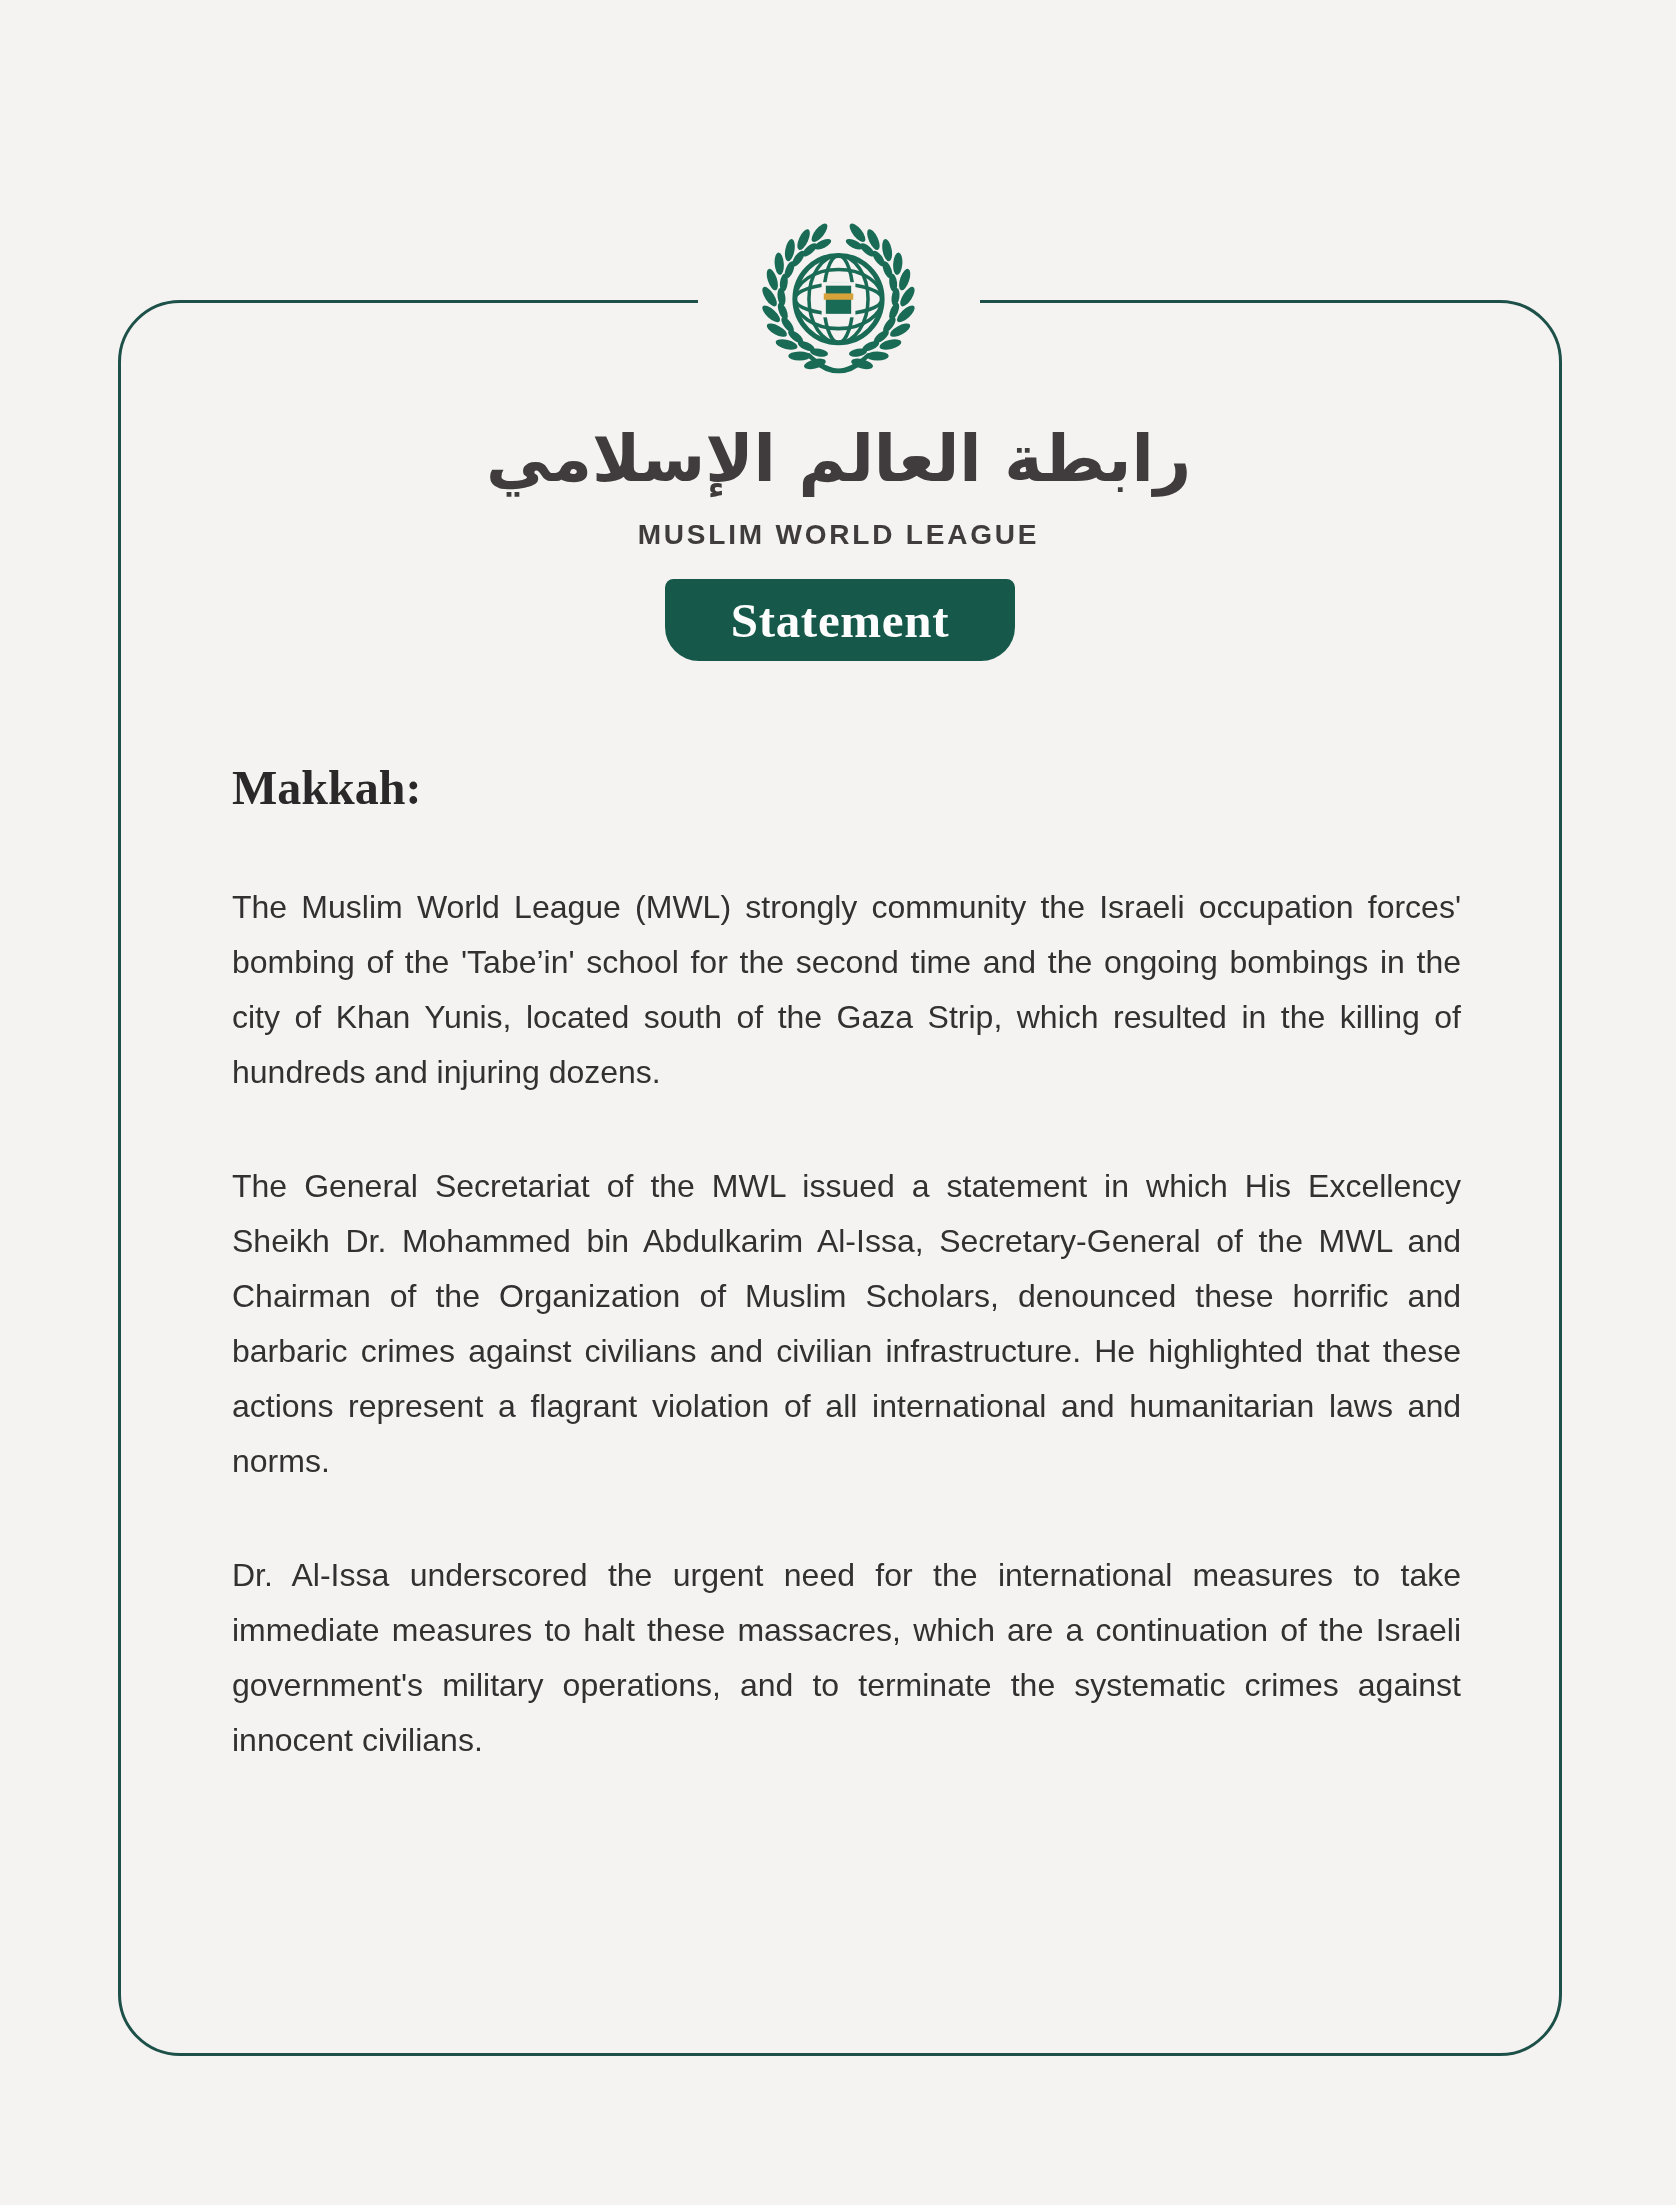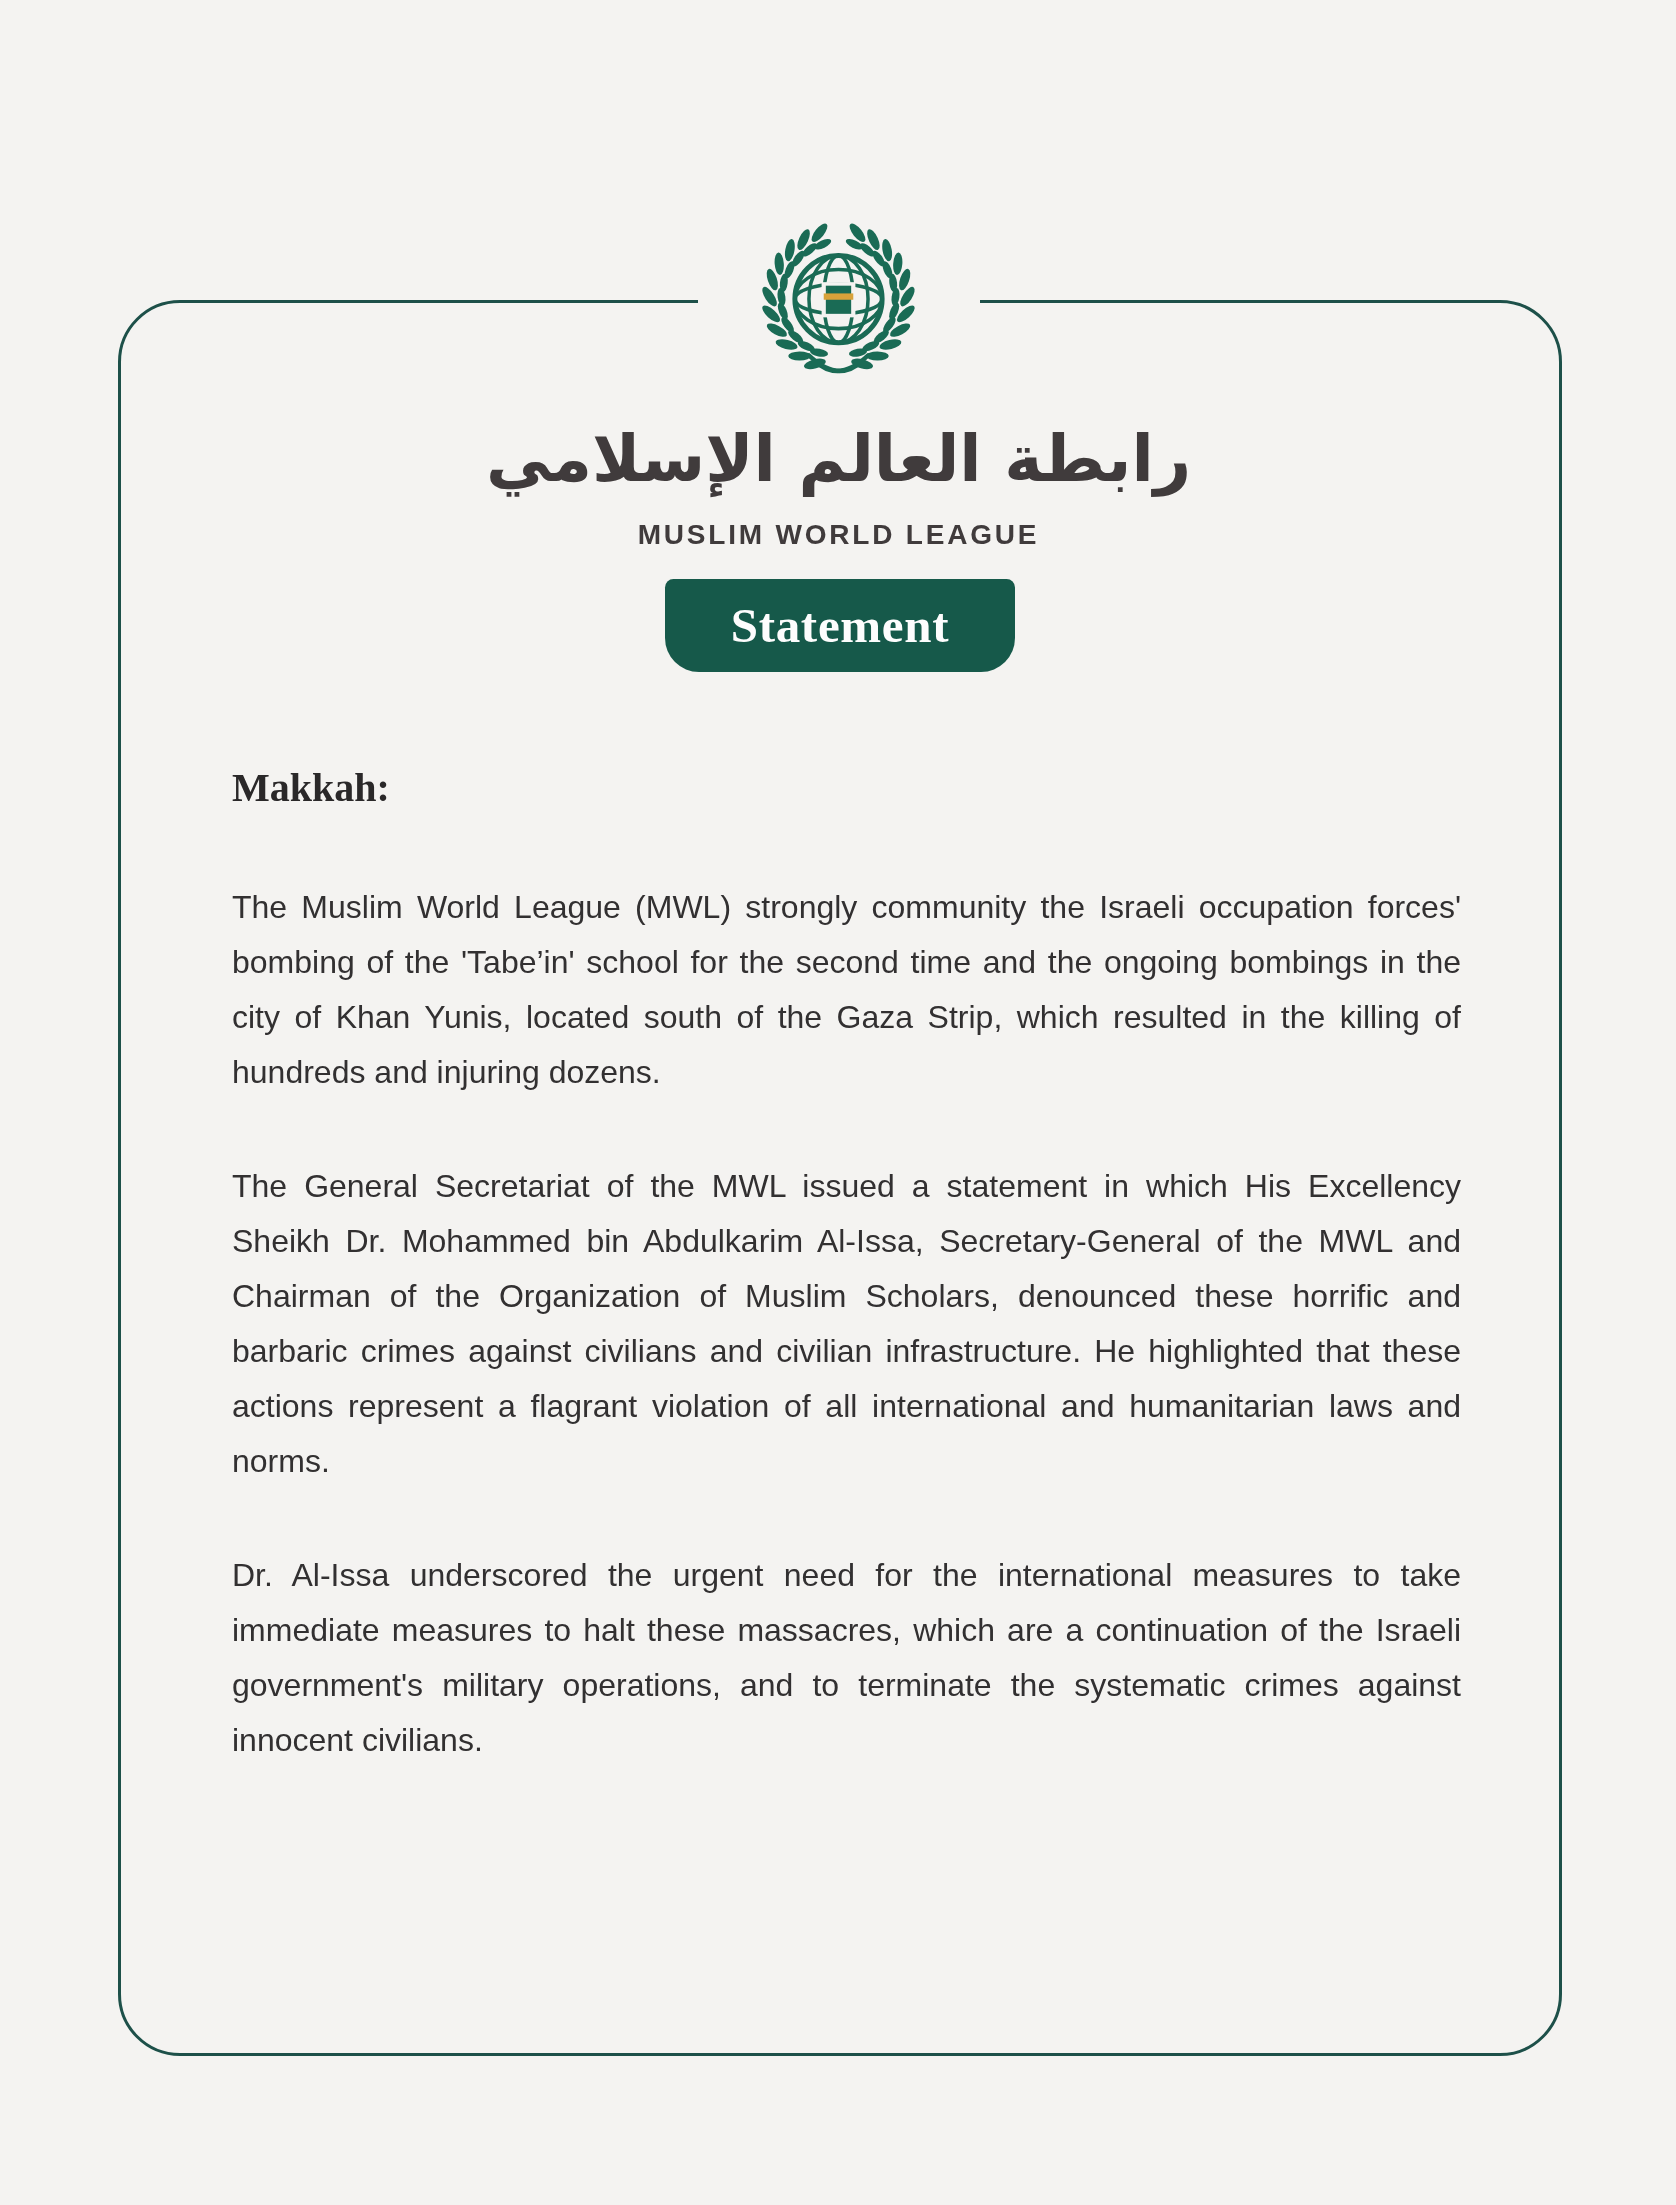--- a/index.html
+++ b/index.html
@@ -64,41 +64,41 @@
     font-family:Liberation Sans, sans-serif;
     font-weight:bold;
     font-size:28px;
     letter-spacing:2.8px;
     color:var(--org);
     text-align:center;
   }
   .badge{
     position:absolute;
     left:665px;top:571px;
-    width:350px;height:93px;
+    width:350px;height:82px;
     background:var(--badge);
     border-radius:8.4px 8.4px 34px 34px;
     display:flex;align-items:center;justify-content:center;
   }
   .badge span{
     font-family:"Liberation Serif", serif;
     font-weight:bold;
     font-size:49px;
     color:#fdfdfd;
     letter-spacing:0.7px;
   }
   .doc{
     position:absolute;
     left:232px;top:755px;
     width:1229px;
   }
   .doc h2{
     font-family:"Liberation Serif", serif;
     font-weight:bold;
-    font-size:40px;
+    font-size:48px;
     color:var(--ink-dark);
     line-height:49px;
     margin-bottom:68px;
   }
   .doc p{
     font-size:32px;
     line-height:55px;
     color:var(--ink);
     text-align:justify;
     margin-bottom:59px;

